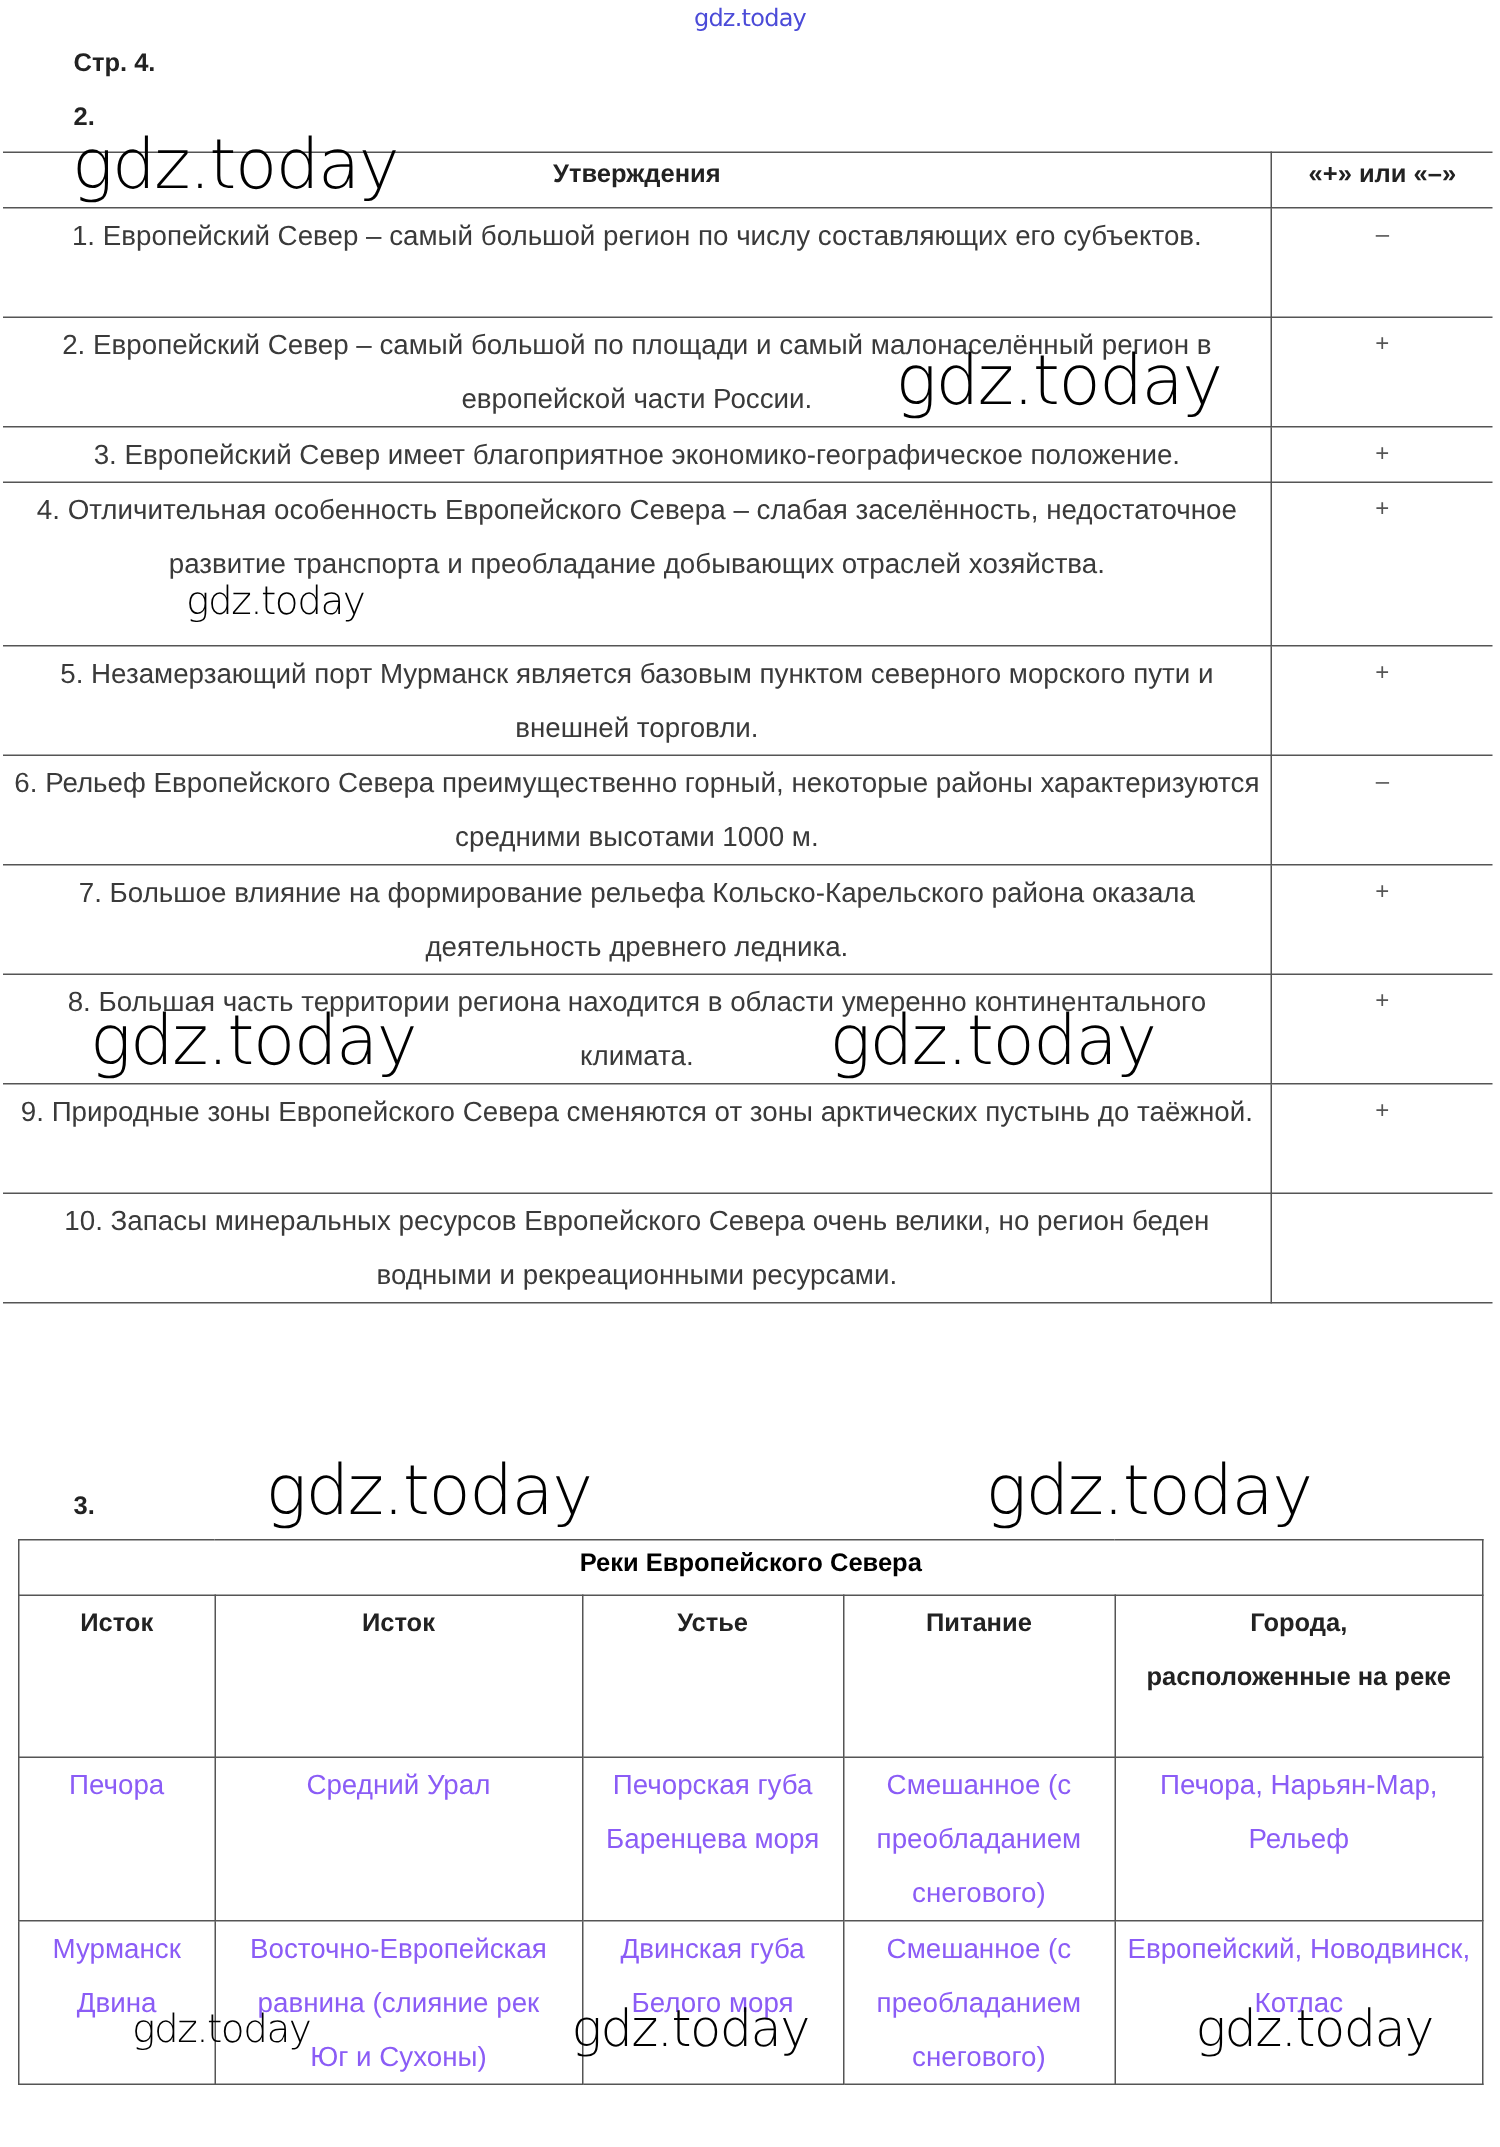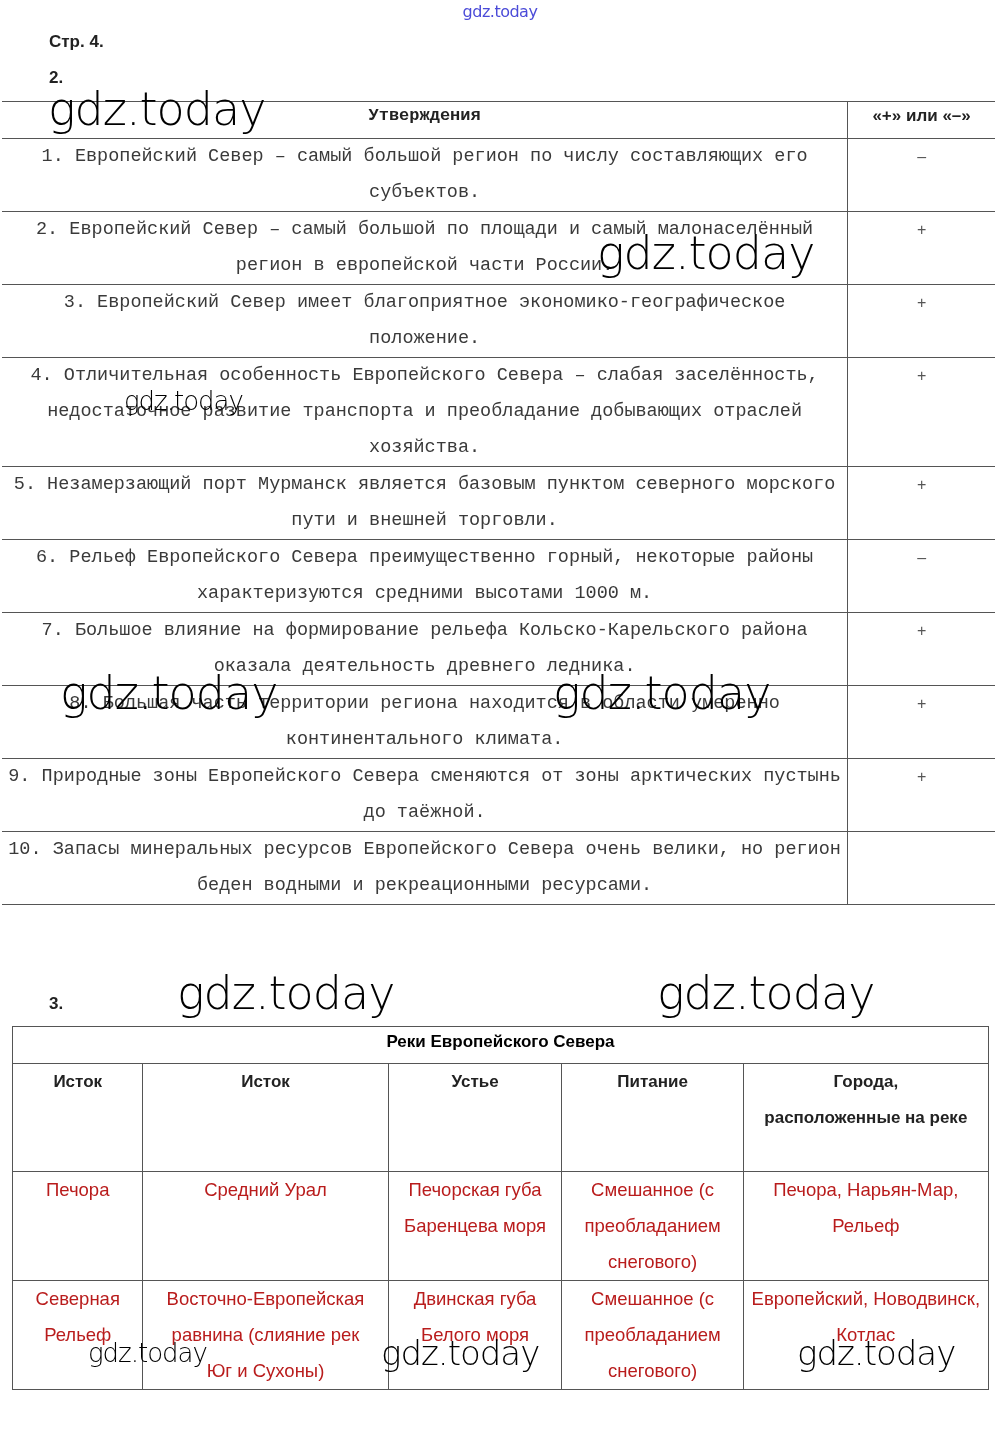--- a/index.html
+++ b/index.html
@@ -16,31 +16,31 @@
   .task2-num { position: absolute; left: 49px; top: 68px; font-size: 17px; font-weight: bold; color: #222; }
   .task3-num { position: absolute; left: 49px; top: 994px; font-size: 17px; font-weight: bold; color: #222; }
 
   
   .t1 { position: absolute; left: 2px; top: 101px; width: 993px; border-collapse: collapse; }
   .t1 td, .t1 th {
     border-top: 1px solid #555; border-bottom: 1px solid #555;
     padding: 0; vertical-align: top; text-align: center;
     font-size: 18.5px; line-height: 36px; color: #3a3a3a; font-weight: normal;
   }
-  .t1 .c-stmt { width: 844px; border-right: 1px solid #555; font-family: Liberation Mono, monospace; }
+  .t1 .c-stmt { width: 844px; border-right: 1px solid #555; }
   .t1 .c-mark { width: 148px; }
   .t1 th { font-weight: bold; font-size: 17px; color: #222; height: 36px; line-height: 28px; padding-top: 0; }
   .t1 .mark { font-size: 16px; line-height: 36px; color: #555; }
   .t1 td.stmt { padding: 0 4px; }
 
   
   .t2 { position: absolute; left: 12px; top: 1026px; width: 977px; border-collapse: collapse; }
   .t2 td, .t2 th {
     border: 1px solid #555; padding: 0; vertical-align: top; text-align: center;
-    font-size: 18.5px; line-height: 36px; color: #b91c1c; font-weight: normal;
+    font-size: 18.5px; line-height: 36px; color: #8b5cf6; font-weight: normal;
   }
   .t2 .caption { font-weight: bold; font-size: 17px; color: #000000; line-height: 30px; height: 36px; }
   .t2 th { font-weight: bold; font-size: 17px; color: #222; line-height: 36px; height: 107px; }
   .t2 .r1 td { height: 107px; }
   .t2 .r2 td { height: 107px; }
 
   .wm {
     position: absolute; font-family: "DejaVu Sans", sans-serif; color: #000;
     font-weight: 200; letter-spacing: -1px; pointer-events: none; white-space: nowrap;
   }
@@ -120,21 +120,21 @@
     <th style="width:214px; padding:0 20px">Города, расположенные на реке</th>
   </tr>
   <tr class="r1">
     <td>Печора</td>
     <td>Средний Урал</td>
     <td>Печорская губа Баренцева моря</td>
     <td style="padding:0 12px">Смешанное (с преобладанием снегового)</td>
     <td style="padding:0 18px">Печора, Нарьян-Мар, Рельеф</td>
   </tr>
   <tr class="r2">
-    <td style="padding:0 10px">Северная Рельеф</td>
+    <td style="padding:0 10px">Мурманск Двина</td>
     <td style="padding:0 14px">Восточно-Европейская равнина (слияние рек Юг и Сухоны)</td>
     <td style="padding:0 14px">Двинская губа Белого моря</td>
     <td style="padding:0 12px">Смешанное (с преобладанием снегового)</td>
     <td>Европейский, Новодвинск, Котлас</td>
   </tr>
 </tbody>
   </table>
 
 <div class="wm wm-big" style="left:48px; top:82px;">gdz.today</div>
 <div class="wm wm-big" style="left:597px; top:226px;">gdz.today</div>

